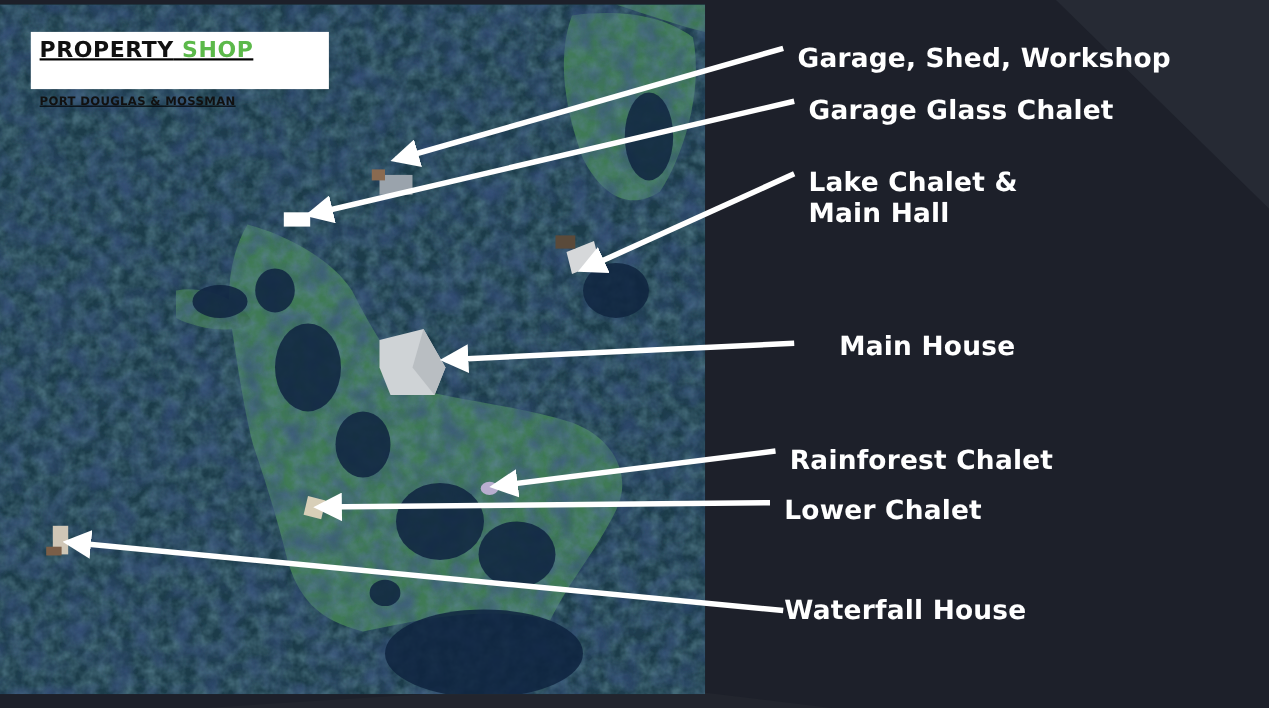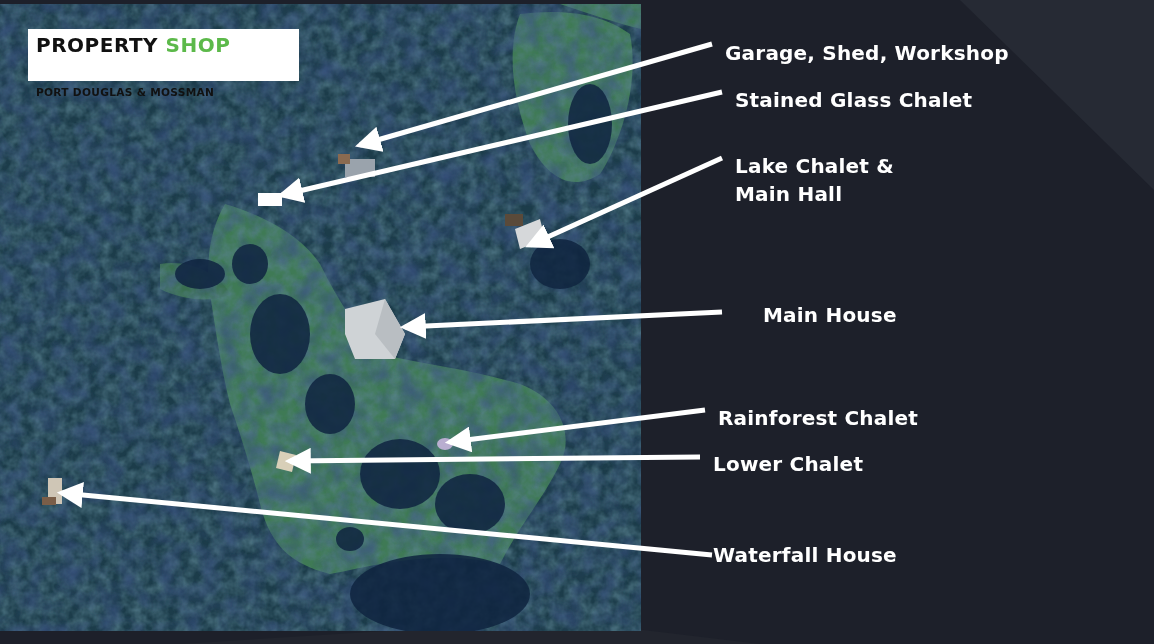--- a/index.html
+++ b/index.html
@@ -15,38 +15,39 @@
   .map {
     position:absolute; left:0; top:4px; width:641px; height:627px;
     overflow:hidden;
     background:#1f3a44;
   }
   .map svg { display:block; }
   .logo {
     position:absolute; left:28px; top:29px; width:271px; height:52px;
     background:#ffffff; box-sizing:border-box;
     padding:5px 8px 0 8px;
+    text-decoration:underline;
   }
   .logo-line1 {
     font-family:"DejaVu Sans", sans-serif; font-weight:bold;
     font-size:20px; letter-spacing:0.5px; line-height:22px; color:#111;
     white-space:nowrap;
   }
   .logo-line1 .shop { color:#5cb94a; }
   .logo-line2 {
     font-family:"DejaVu Sans", sans-serif; font-weight:bold;
     font-size:10.6px; letter-spacing:0.3px; line-height:16px; color:#111;
     white-space:nowrap;
     margin-top:28px;
   }
   .arrows { position:absolute; left:0; top:0; width:1154px; height:644px; pointer-events:none; }
   .label {
     position:absolute; color:#ffffff; font-weight:bold;
     font-family:"DejaVu Sans", "Liberation Sans", sans-serif;
-    font-size:20px; line-height:36px; white-space:nowrap;
+    font-size:24px; line-height:36px; white-space:nowrap;
     letter-spacing:0.2px;
   }
 </style>
 </head>
 <body>
 
 <svg class="bg-shade" viewBox="0 0 1154 644">
   <polygon points="960,0 1154,0 1154,190" fill="#262a34"></polygon>
   <polygon points="180,644 560,620 760,644" fill="#22252e"></polygon>
 </svg>
@@ -131,19 +132,19 @@
   <line x1="712" y1="44" x2="360" y2="145" stroke="#fff" stroke-width="5" marker-end="url(#ah)"></line>
   <line x1="722" y1="92" x2="282" y2="195" stroke="#fff" stroke-width="5" marker-end="url(#ah)"></line>
   <line x1="722" y1="158" x2="530" y2="245" stroke="#fff" stroke-width="5" marker-end="url(#ah)"></line>
   <line x1="722" y1="312" x2="405" y2="327" stroke="#fff" stroke-width="5" marker-end="url(#ah)"></line>
   <line x1="705" y1="410" x2="450" y2="442" stroke="#fff" stroke-width="5" marker-end="url(#ah)"></line>
   <line x1="700" y1="457" x2="290" y2="461" stroke="#fff" stroke-width="5" marker-end="url(#ah)"></line>
   <line x1="712" y1="555" x2="62" y2="493" stroke="#fff" stroke-width="5" marker-end="url(#ah)"></line>
 </svg>
 
 <div class="label" style="left:725px; top:35px;">Garage, Shed, Workshop</div>
-<div class="label" style="left:735px; top:82px;">Stained Glass Chalet</div>
+<div class="label" style="left:735px; top:82px;">Garage Glass Chalet</div>
 <div class="label" style="left:735px; top:148px;">Lake Chalet &amp;</div>
 <div class="label" style="left:735px; top:176px;">Main Hall</div>
 <div class="label" style="left:763px; top:297px;">Main House</div>
 <div class="label" style="left:718px; top:400px;">Rainforest Chalet</div>
 <div class="label" style="left:713px; top:446px;">Lower Chalet</div>
 <div class="label" style="left:713px; top:537px;">Waterfall House</div>
 
 </body></html>

